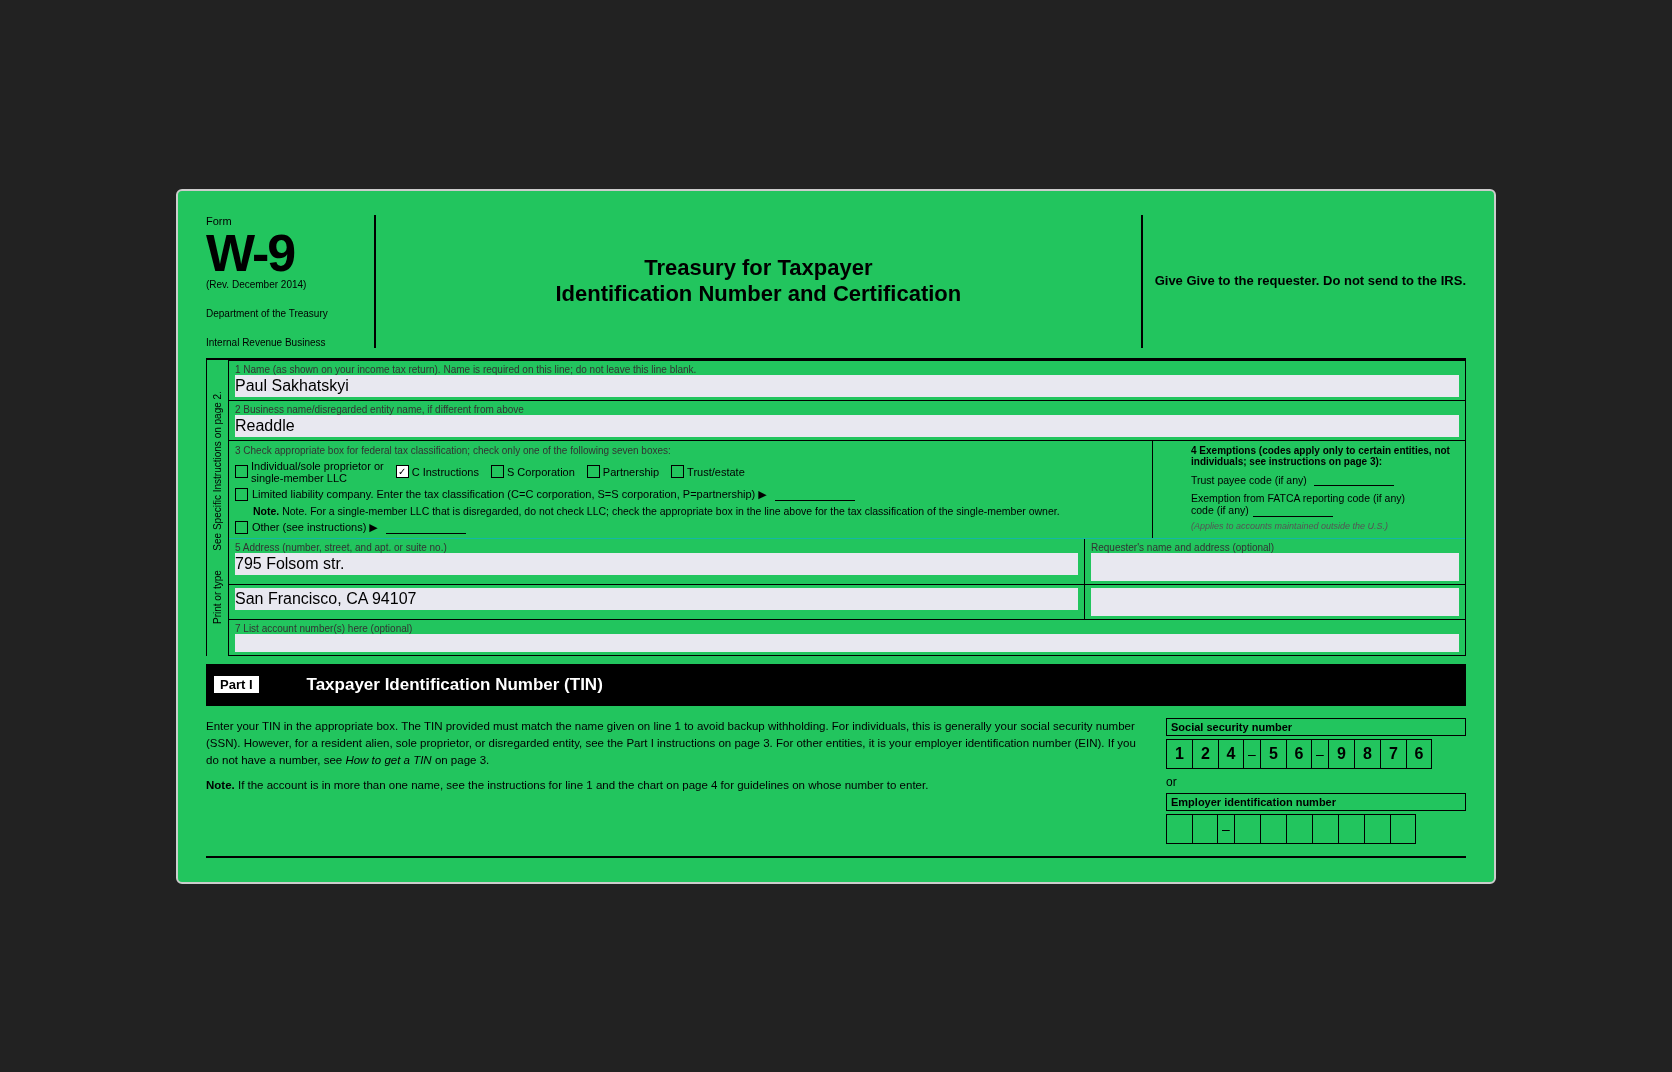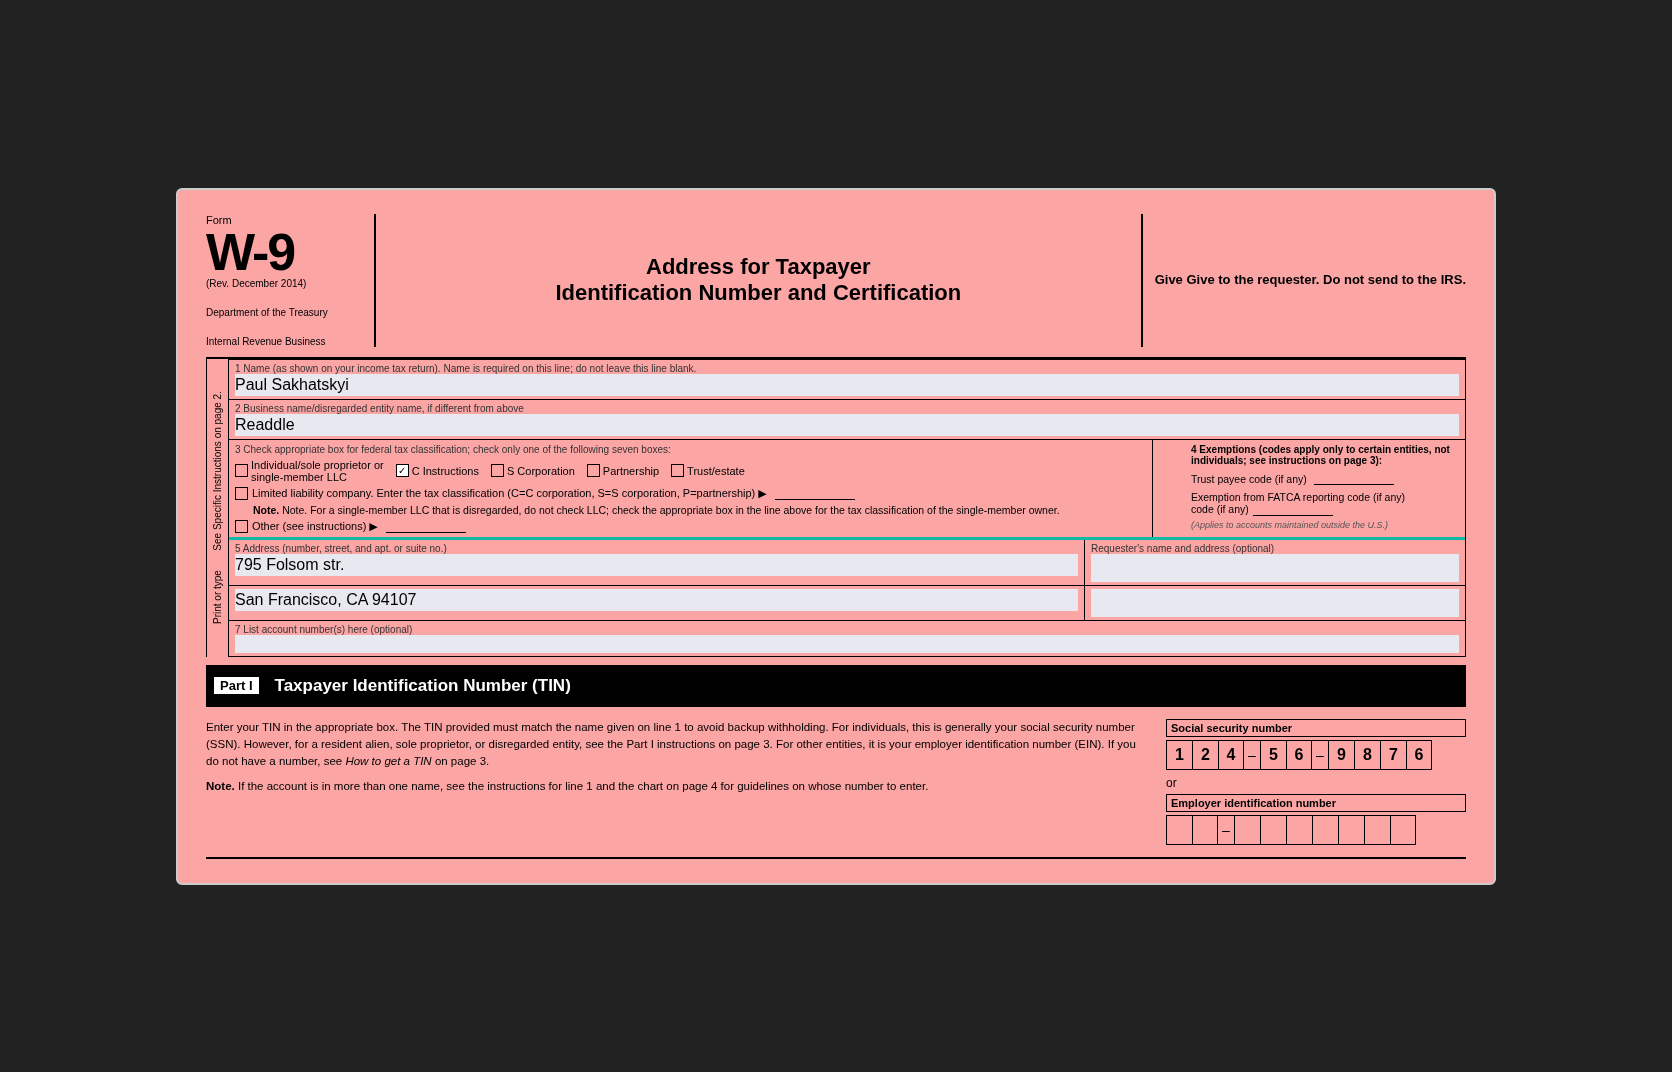--- a/index.html
+++ b/index.html
@@ -5,21 +5,21 @@
     * { box-sizing: border-box; margin: 0; padding: 0; }
     body {
       background: #222;
       display: flex;
       justify-content: center;
       align-items: center;
       min-height: 100vh;
       font-family: Arial, sans-serif;
     }
     .page-wrapper {
-      background: #fca5a5;
+      background: #22c55e;
       border: 2px solid #ccc;
       border-radius: 6px;
       width: 1320px;
       padding: 24px 28px;
       font-size: 12px;
       color: #000;
     }
     
     .form-header {
       display: flex;
@@ -117,21 +117,21 @@
       border-right: 1px solid #000;
       min-width: 20px;
       line-height: 1.3;
     }
     .form-main-content {
       flex: 1;
     }
     
     .row3-container {
       display: flex;
-      border-bottom: 3px solid #14b8a6;
+      border-bottom: 1px solid #14b8a6;
       gap: 32px;
     }
     .row3-left {
       flex: 1;
       border-right: 1px solid #000;
       padding: 4px 6px;
     }
     .row3-right {
       width: 280px;
       padding: 4px 6px;
@@ -194,20 +194,21 @@
     }
     
     .part-header {
       display: flex;
       align-items: center;
       background: #000;
       color: #fff;
       padding: 11px 8px;
       margin-top: 8px;
       margin-bottom: 12px;
+      gap: 32px;
     }
     .part-label {
       font-weight: bold;
       font-size: 13px;
       margin-right: 16px;
       background: #fff;
       color: #000;
       padding: 1px 6px;
     }
     .part-title {
@@ -331,21 +332,21 @@
   <div class="form-header">
     <div class="form-title-left">
       <span class="form-label">Form</span>
       <span class="form-w9">W-9</span>
       <span class="form-rev">(Rev. December 2014)</span>
       <span class="form-dept">Department of the Treasury</span>
       <span class="form-dept">Internal Revenue Business</span>
     </div>
     <div class="form-center-title">
       <h1>
-        <span>Address for Taxpayer</span><br>
+        <span>Treasury for Taxpayer</span><br>
         <span>Identification Number and Certification</span>
       </h1>
     </div>
     <div class="form-right-note">
       <span>Give Give to the requester. Do not send to the IRS.</span>
     </div>
   </div>
 
   <div class="sidebar-wrapper">
     <div class="sidebar-text">

